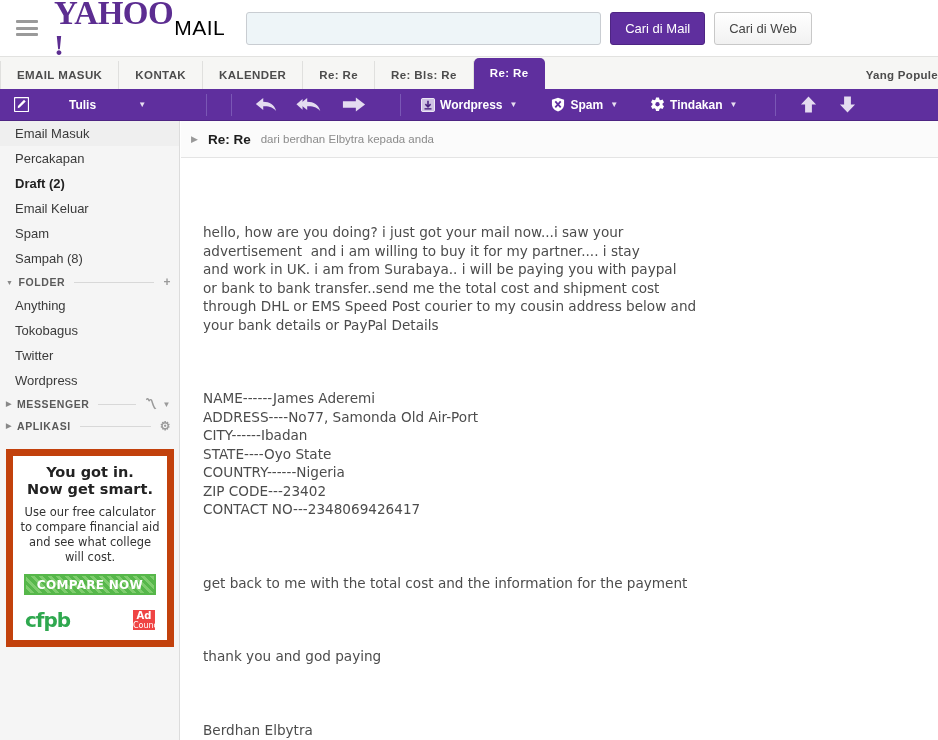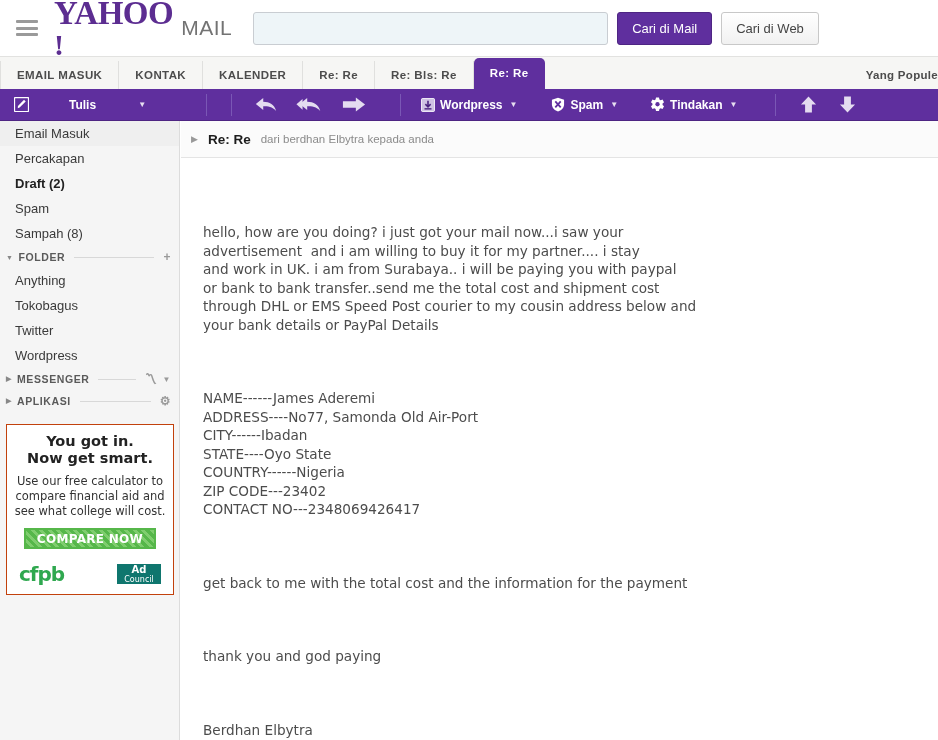--- a/index.html
+++ b/index.html
@@ -29,22 +29,22 @@
     font-family:"Liberation Serif", serif;
     font-size:33px; font-weight:bold; color:#5c2d91;
     letter-spacing:-0.5px; line-height:1;
     display:flex; align-items:baseline;
     text-decoration:none;
     flex-direction:column;
   }
   .yahoo-logo .bang { font-size:30px; }
   .mail-word {
     font-family:"Liberation Sans", sans-serif;
-    font-size:21px; color:#737373; font-weight:400;
-    letter-spacing:0.5px; margin-left:8px;
+    font-size:21px; color:#000000; font-weight:400;
+    letter-spacing:0.5px; margin-left:1px;
   }
   .search-wrap { margin-left:21px; display:flex; align-items:center; gap:9px; }
   .search-input {
     width:355px; height:33px;
     border:1px solid #c9cdd2; border-radius:3px;
     background:#eef5f8;
     padding:0 8px; font-size:13px; color:#333;
     font-family:"Liberation Sans", sans-serif;
     outline:none;
   }
@@ -129,21 +129,21 @@
     font-size:10.5px; font-weight:bold; color:#5a5a5a;
     letter-spacing:0.6px; cursor:pointer;
   }
   .side-section .arrow { font-size:7px; color:#888; }
   .side-section .rule { flex:1; height:1px; background:#d8d8d8; margin:0 4px; }
   .side-section .act { font-size:12px; color:#9a9a9a; }
 
   
   .ad {
     margin:12px 6px 0 6px; width:168px;
-    background:#ffffff; border:1px solid #c2410c;
+    background:#ffffff; border:7px solid #c2410c;
     padding:8px 6px 8px 6px; text-align:center;
   }
   .ad-h {
     font-family:"DejaVu Sans", sans-serif;
     font-size:14.5px; font-weight:bold; color:#222;
     line-height:1.2;
   }
   .ad-b {
     font-family:"DejaVu Sans", sans-serif;
     font-size:11.5px; color:#333; line-height:1.32; margin-top:6px;
@@ -153,21 +153,21 @@
     background:repeating-linear-gradient(45deg,#56b74a,#56b74a 3px,#7fcd6e 3px,#7fcd6e 6px);
     border:2px solid #56b74a;
     color:#ffffff; font-size:12px; font-weight:bold; line-height:18px;
     letter-spacing:0.3px;
     font-family:"DejaVu Sans", sans-serif;
     cursor:pointer;
   }
   .ad-foot { margin-top:9px; display:flex; align-items:center; justify-content:space-between; padding:0 6px; }
   .cfpb { font-size:20px; font-weight:bold; color:#2fa84f; font-family:"DejaVu Sans", sans-serif; letter-spacing:-1px; }
   .adchoice {
-    background:#0f766e; color:#fff; width:44px; height:20px;
+    background:#ef4444; color:#fff; width:22px; height:20px;
     font-size:8px; line-height:9px; text-align:center; padding-top:1px;
     font-family:"DejaVu Sans", sans-serif;
   }
   .adchoice b { font-size:10px; display:block; line-height:10px; }
 
   
   .msgpane {
     position:absolute; top:121px; left:181px; width:757px; height:619px;
     background:#ffffff; overflow:hidden;
   }
@@ -317,20 +317,21 @@
           <path d="M9 18.5 L1 10 L5.4 10 L5.4 1.5 L12.6 1.5 L12.6 10 L17 10 Z" fill="#e4dcf0"></path>
         </svg>
       </span>
     </div>
   </div>
 
   <div class="sidebar">
     <div class="side-item first">Email Masuk</div>
     <div class="side-item">Percakapan</div>
     <div class="side-item bold">Draft (2)</div>
+    <div class="side-item">Email Keluar</div>
     <div class="side-item">Spam</div>
     <div class="side-item">Sampah (8)</div>
 
     <div class="side-section">
       <span class="arrow">▼</span>
       <span>FOLDER</span>
       <span class="rule"></span>
       <span class="act">+</span>
     </div>
 

